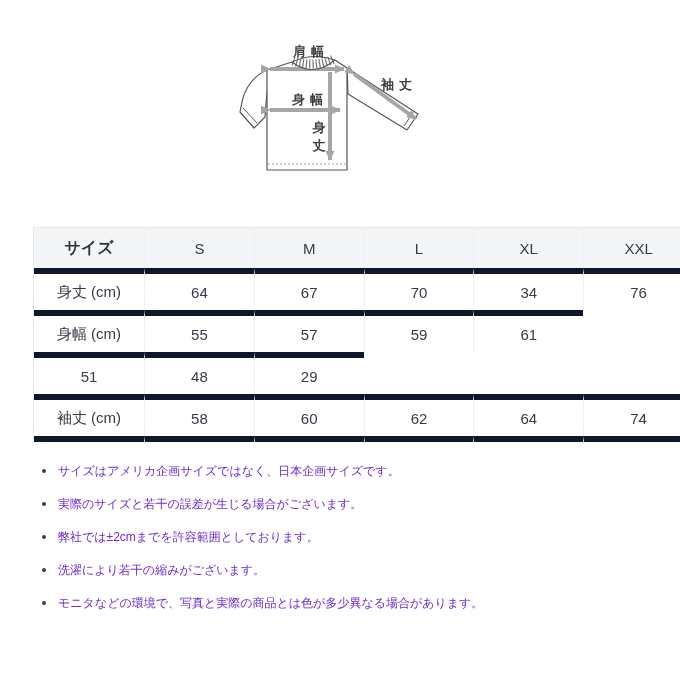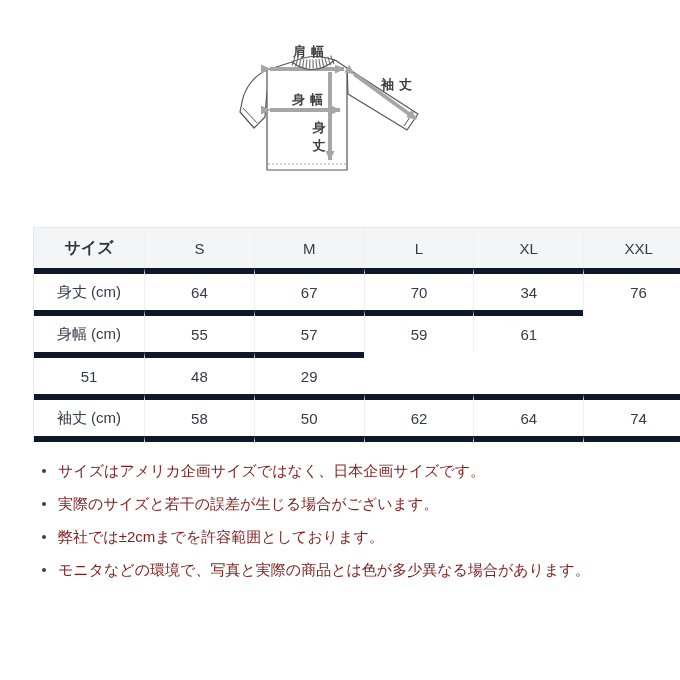--- a/index.html
+++ b/index.html
@@ -28,21 +28,21 @@
   .t-head .cell.first { font-weight:bold; font-size:16px; color:#2e333d; }
   .t-stub .cell { height:6px; background:#ffffff; }
 
   
   .notes {
     position:absolute; left:40px; top:461px; width:610px;
     margin:0; padding:0; list-style:none;
   }
   .notes li {
     position:relative; padding-left:18px; margin-bottom:13px;
-    font-size:15px; line-height:20px; color:#7f1d1d;
+    font-size:12px; line-height:20px; color:#6d28d9;
   }
   .notes li::before {
     content:""; position:absolute; left:2px; top:8px;
     width:4px; height:4px; border-radius:50%; background:#3a414e;
   }
 </style>
 </head>
 <body>
 
 <div class="page">
@@ -120,36 +120,37 @@
 
     <div class="t-row">
       <div class="cell">51</div>
       <div class="cell">48</div>
       <div class="cell">29</div>
     </div>
 
     <div class="t-row">
       <div class="cell">袖丈 (cm)</div>
       <div class="cell">58</div>
-      <div class="cell">50</div>
+      <div class="cell">60</div>
       <div class="cell">62</div>
       <div class="cell">64</div>
       <div class="cell">74</div>
     </div>
 
     <div class="t-row t-stub">
       <div class="cell"></div>
         <div class="cell"></div>
         <div class="cell"></div>
       <div class="cell"></div>
         <div class="cell"></div>
         <div class="cell"></div>
     </div>
   </div>
 
   <ul class="notes">
     <li>サイズはアメリカ企画サイズではなく、日本企画サイズです。</li>
     <li>実際のサイズと若干の誤差が生じる場合がございます。</li>
     <li>弊社では±2cmまでを許容範囲としております。</li>
+    <li>洗濯により若干の縮みがございます。</li>
     <li>モニタなどの環境で、写真と実際の商品とは色が多少異なる場合があります。</li>
   </ul>
 
 </div>
 
 </body></html>

